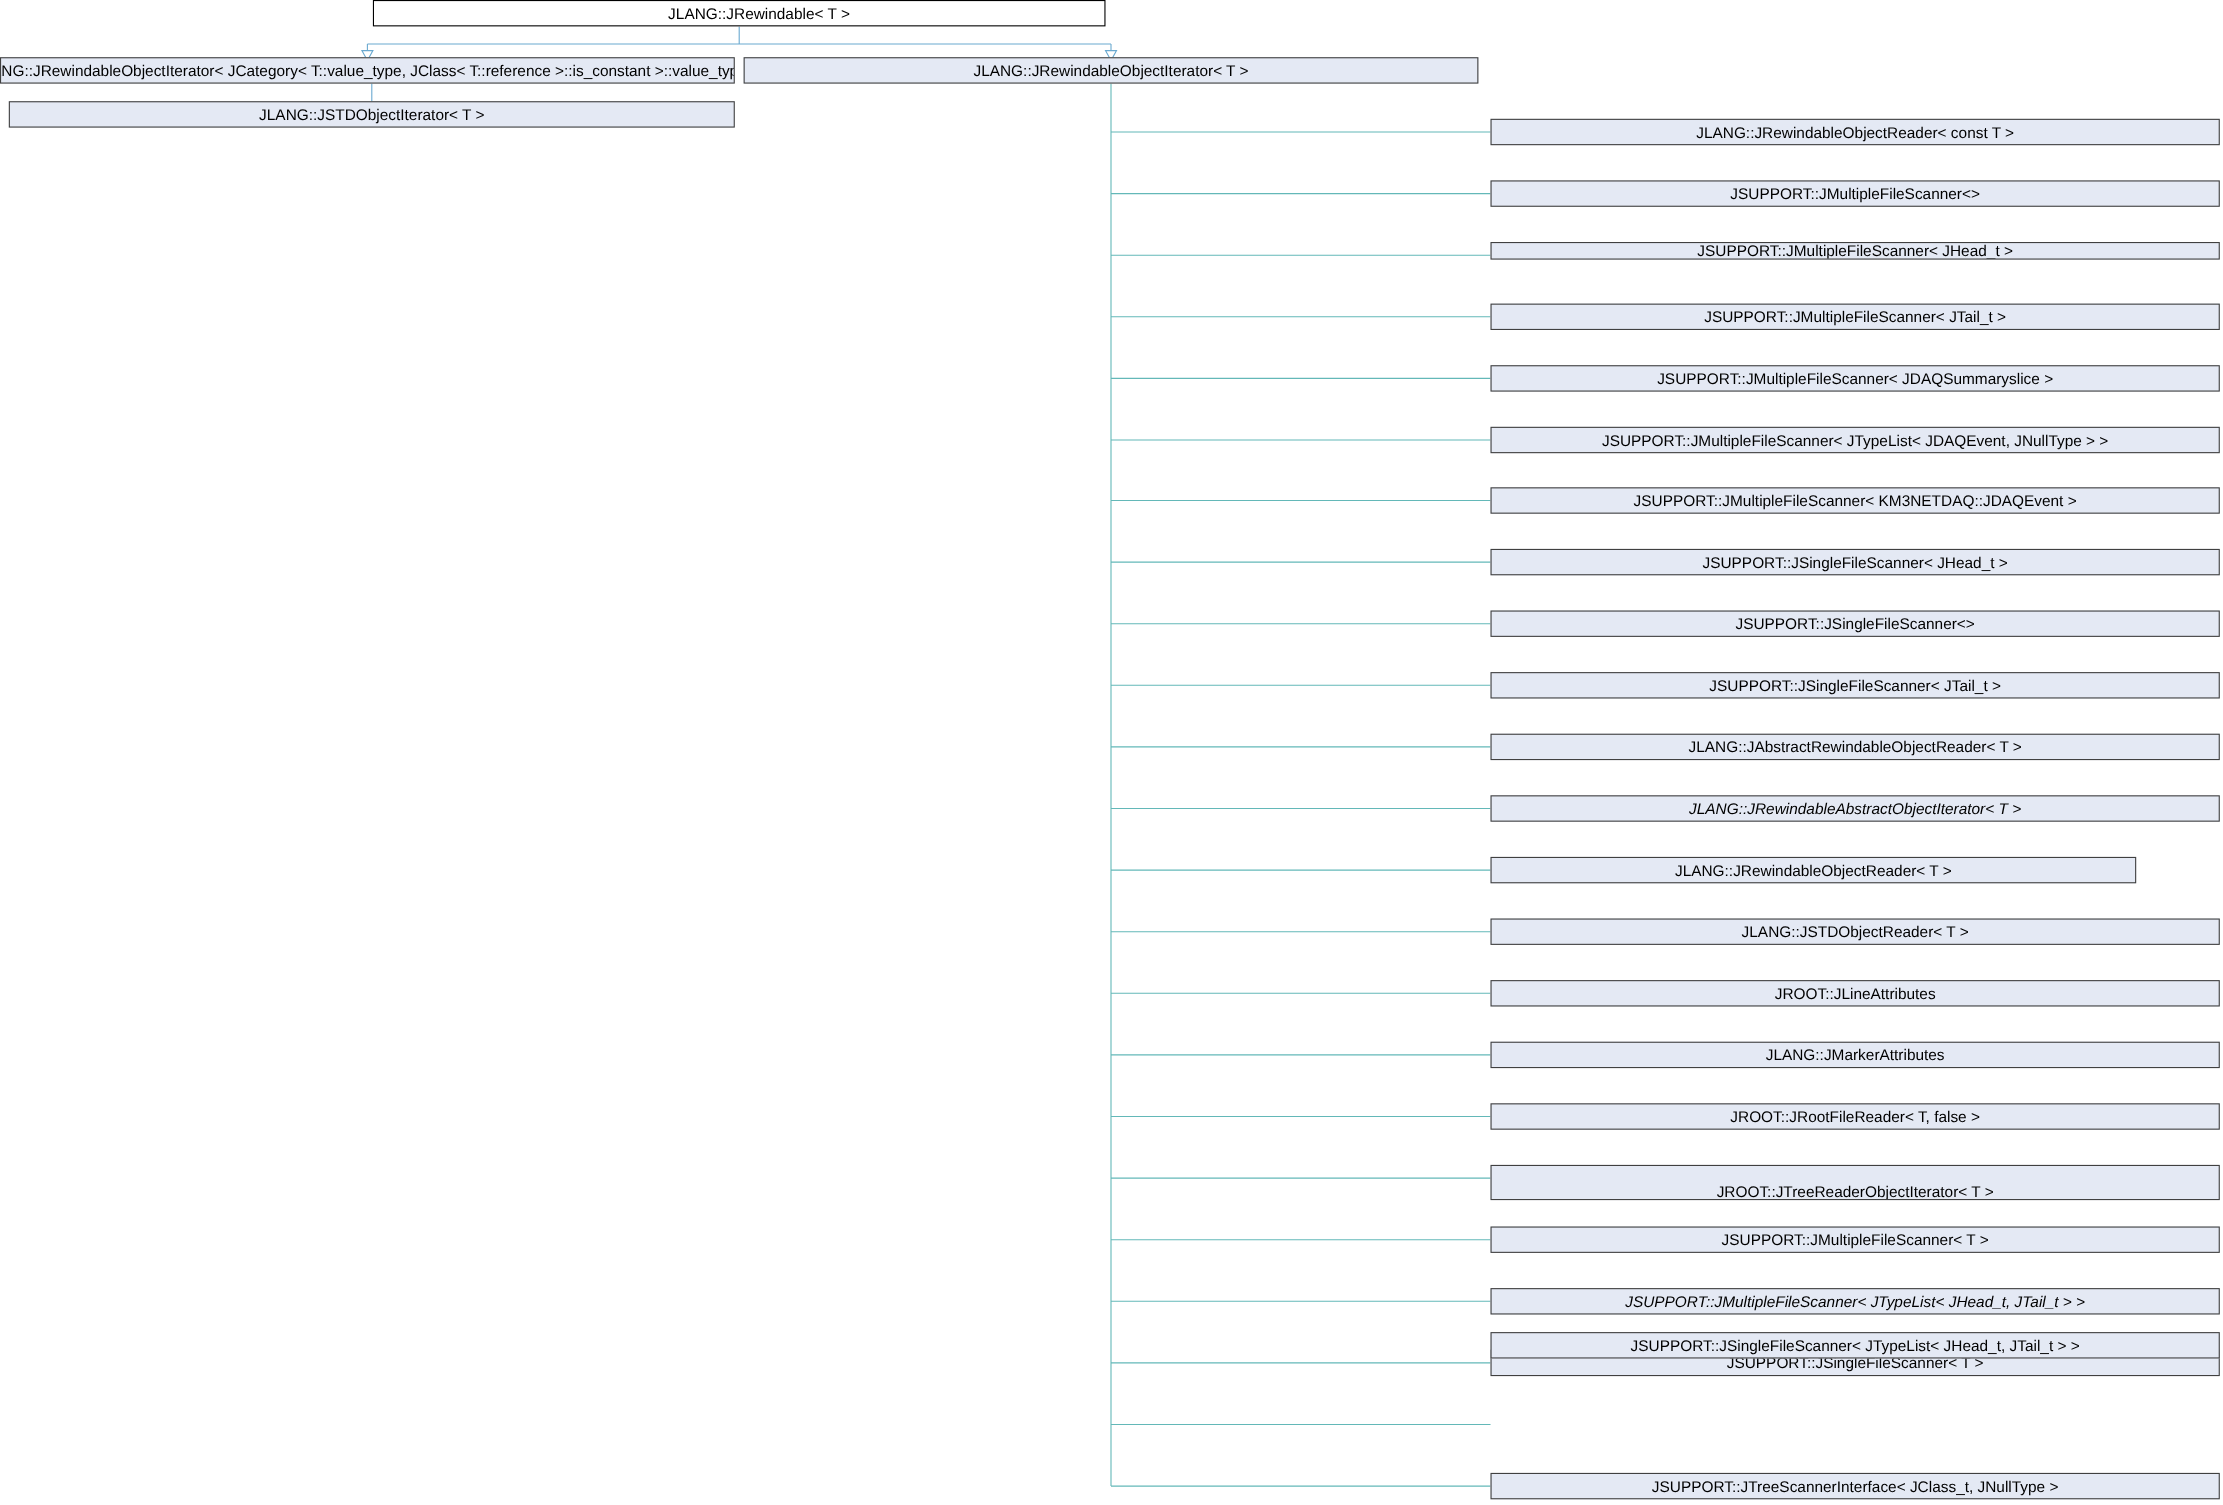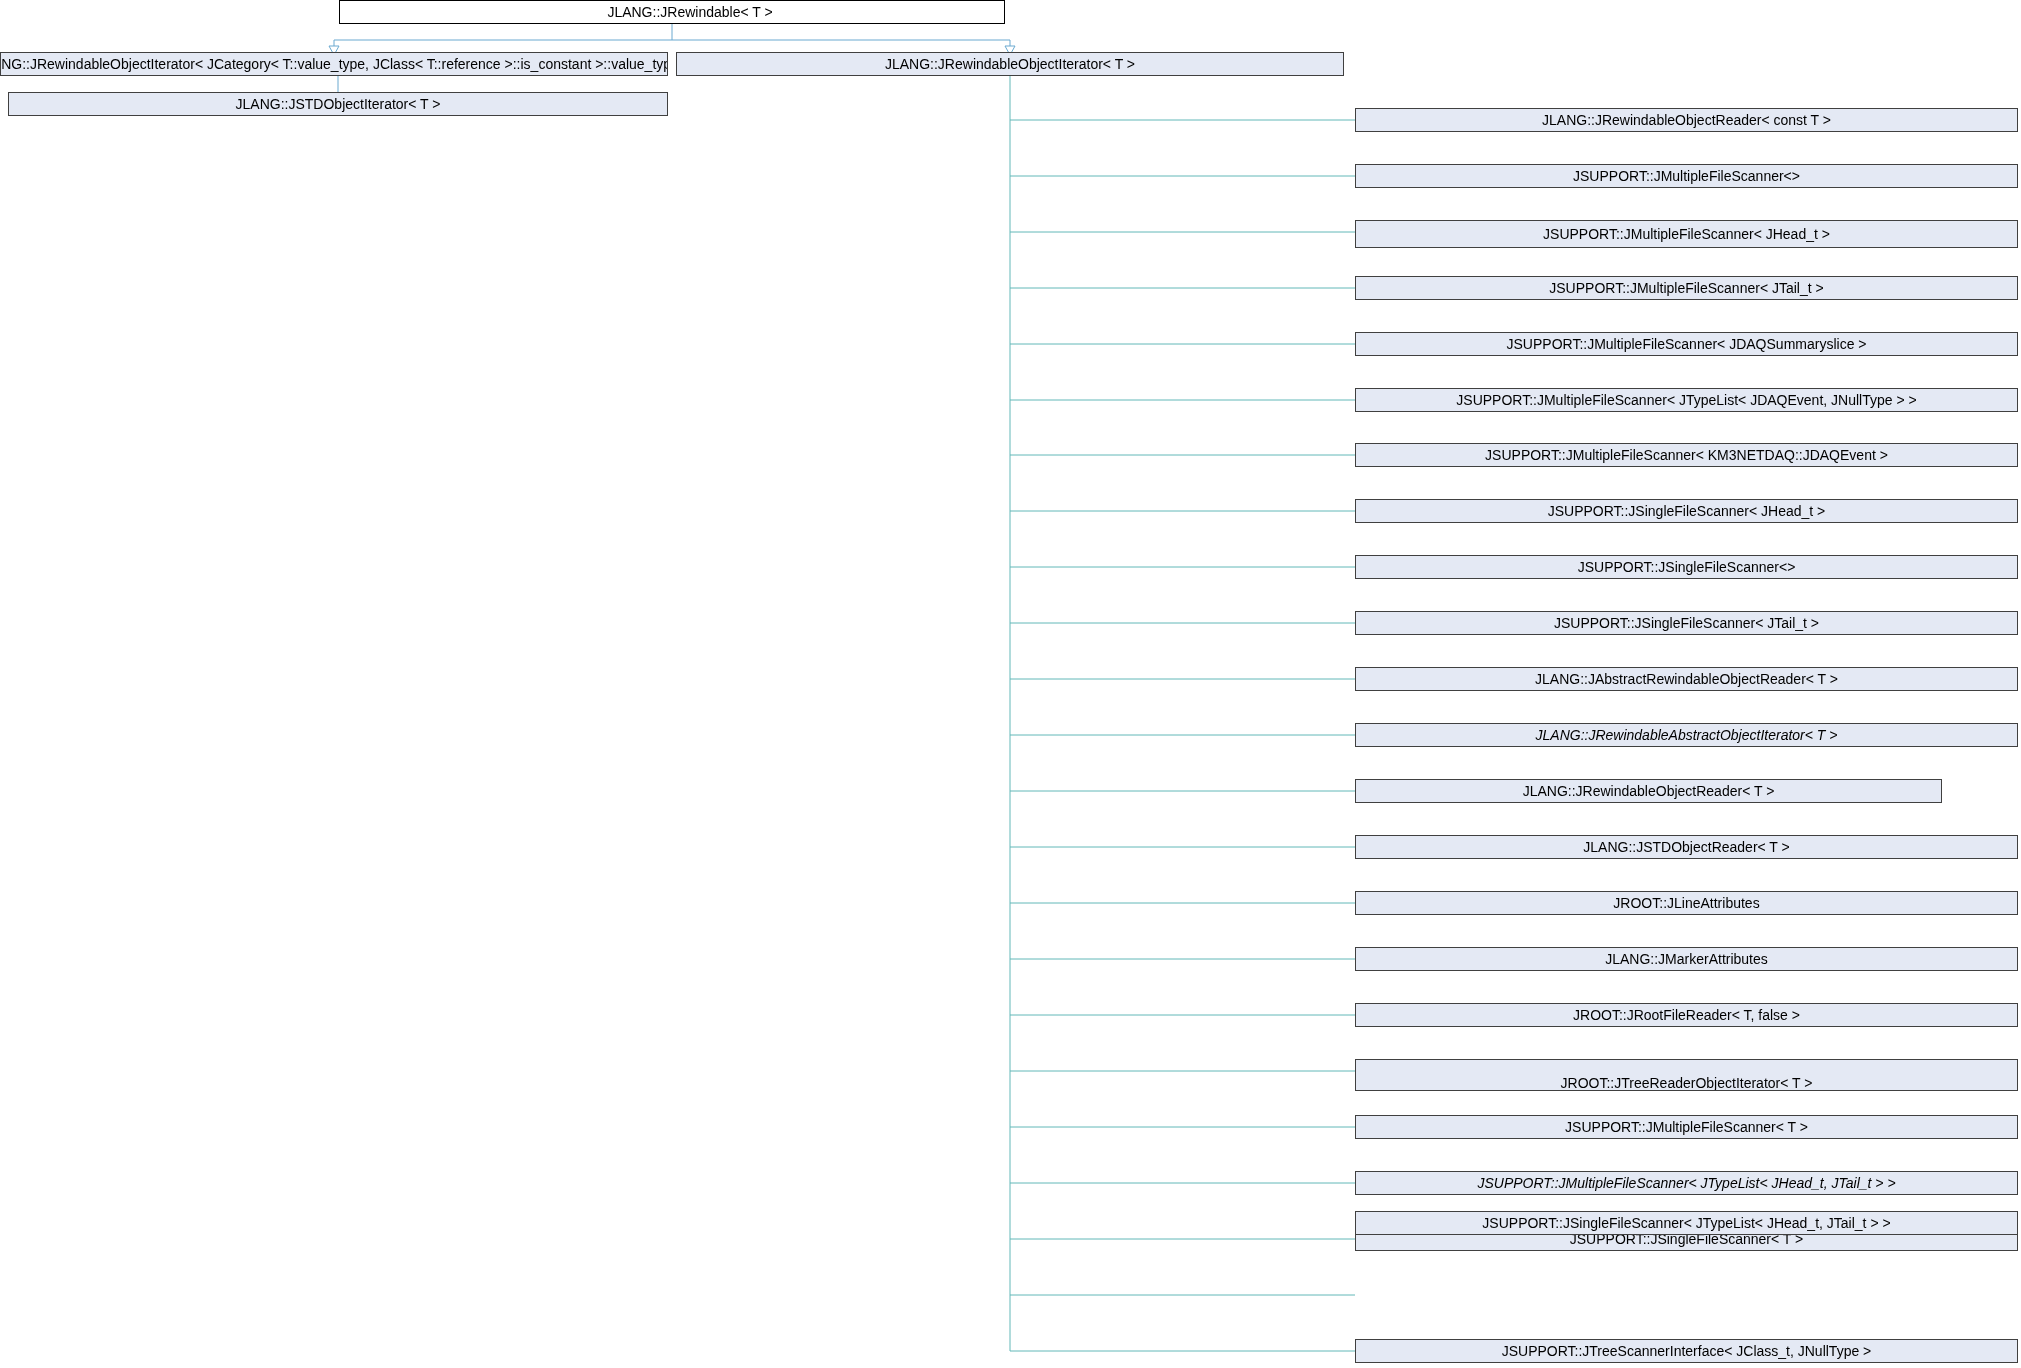--- a/index.html
+++ b/index.html
@@ -126,21 +126,21 @@
       <span>JLANG::JSTDObjectIterator&lt; T &gt;</span>
     </div>
 
   <div id="leaf-container">
       <div class="node mid" style="left: 1355px; top: 108px; width: 663px; height: 24px;">
         <span>JLANG::JRewindableObjectReader&lt; const T &gt;</span>
       </div>
       <div class="node mid" style="left: 1355px; top: 164px; width: 663px; height: 24px;">
         <span>JSUPPORT::JMultipleFileScanner&lt;&gt;</span>
       </div>
-      <div class="node mid" style="left: 1355px; top: 220px; width: 663px; height: 28px;">
+      <div class="node mid" style="left: 1355px; top: 220px; width: 663px; height: 16px;">
         <span>JSUPPORT::JMultipleFileScanner&lt; JHead_t &gt;</span>
       </div>
       <div class="node mid" style="left: 1355px; top: 276px; width: 663px; height: 24px;">
         <span>JSUPPORT::JMultipleFileScanner&lt; JTail_t &gt;</span>
       </div>
       <div class="node mid" style="left: 1355px; top: 332px; width: 663px; height: 24px;">
         <span>JSUPPORT::JMultipleFileScanner&lt; JDAQSummaryslice &gt;</span>
       </div>
       <div class="node mid" style="left: 1355px; top: 388px; width: 663px; height: 24px;">
         <span>JSUPPORT::JMultipleFileScanner&lt; JTypeList&lt; JDAQEvent, JNullType &gt; &gt;</span>

